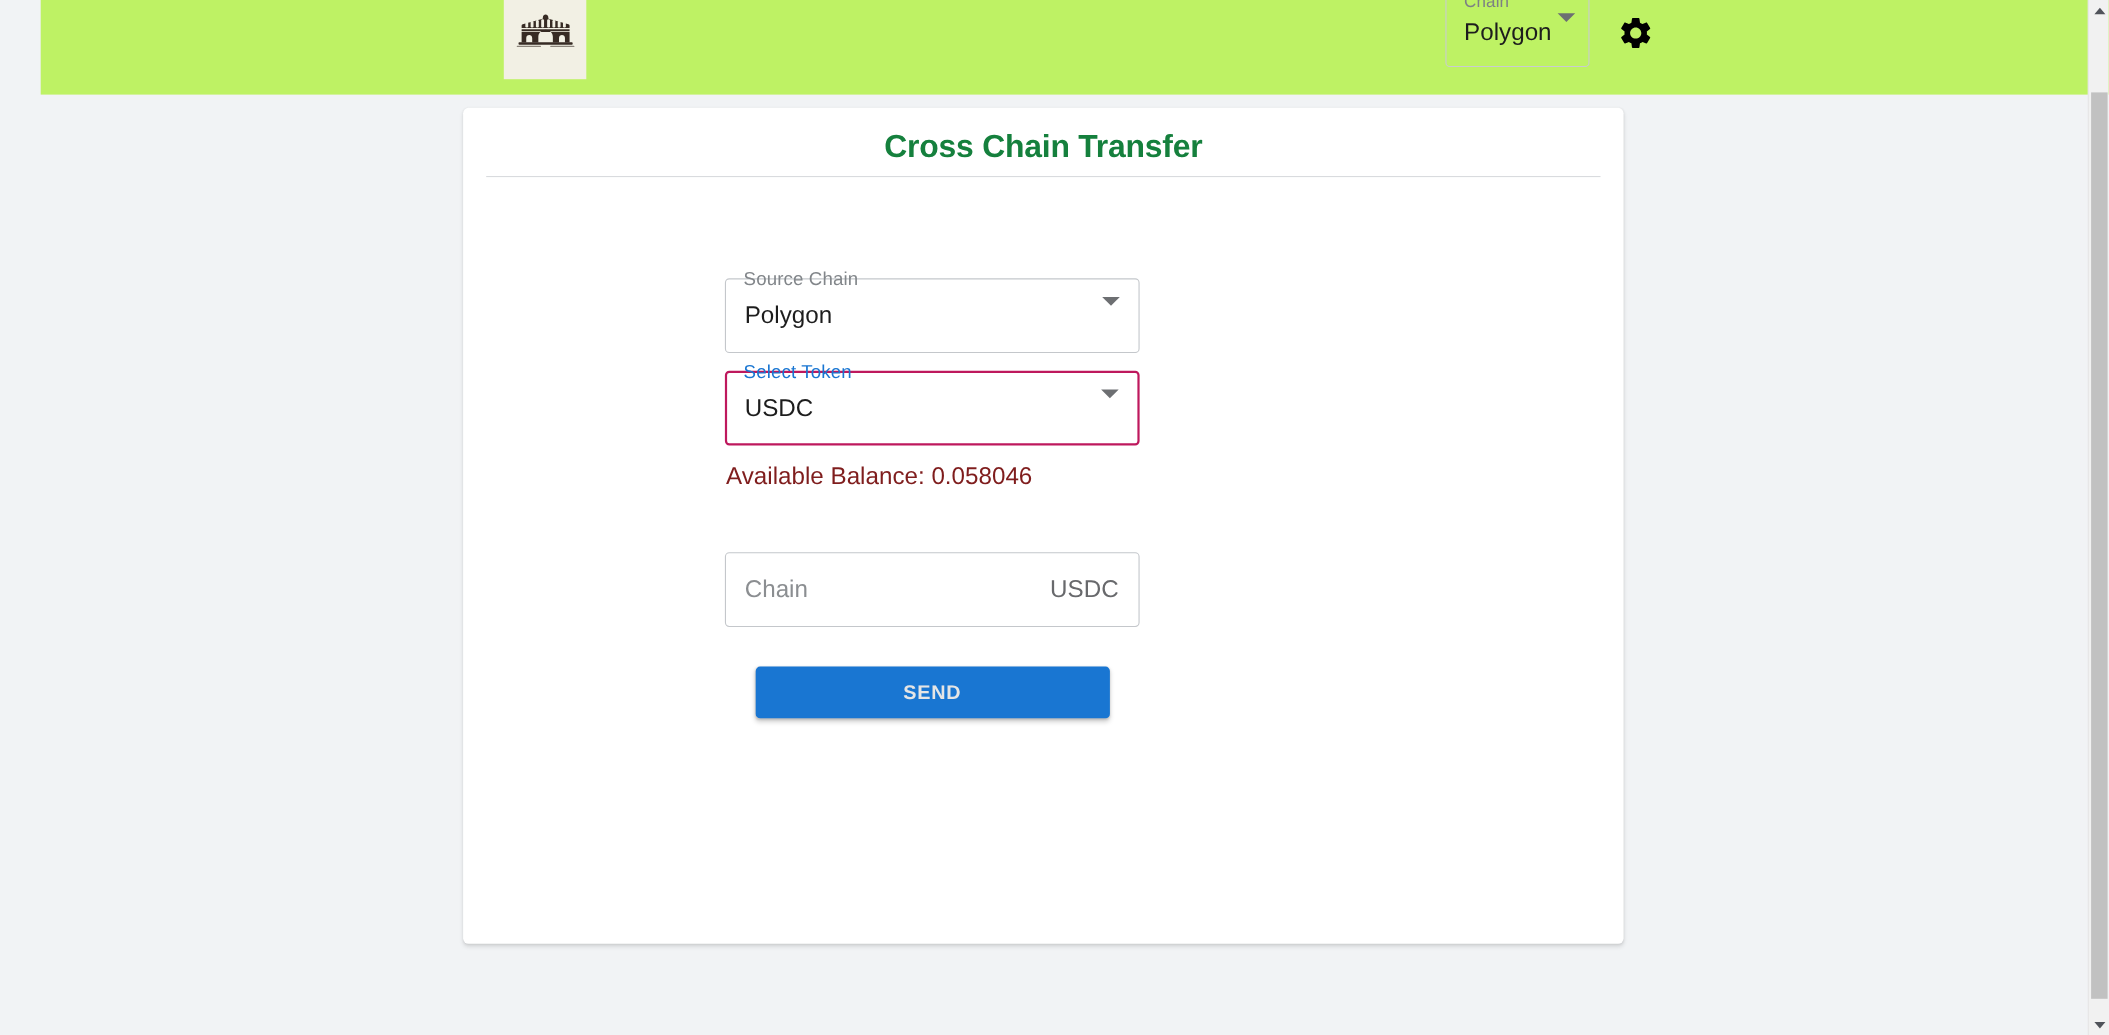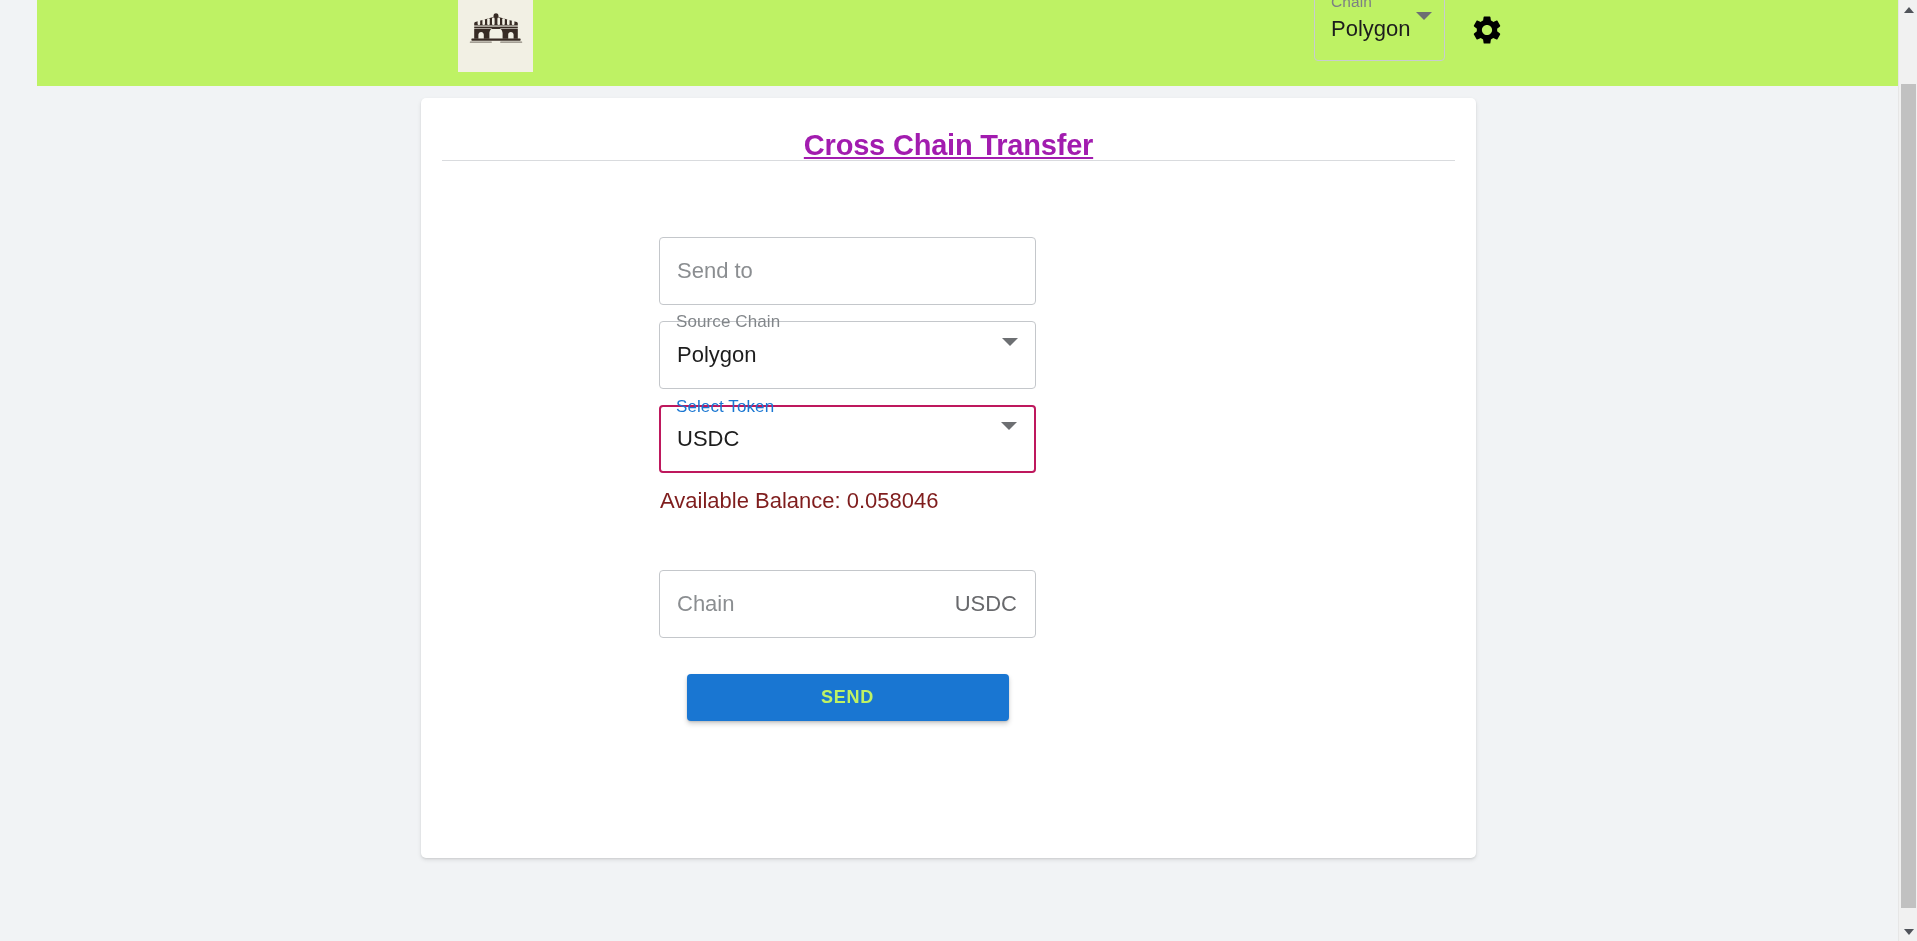--- a/index.html
+++ b/index.html
@@ -113,24 +113,23 @@
   }
 
   .card-title {
     position: absolute;
     left: 0;
     top: 0;
     width: 100%;
     text-align: center;
     font-size: 29px;
     font-weight: 700;
-    color: #a21caf;
-    padding-top: 31px;
+    color: #15803d;
+    padding-top: 20px;
     letter-spacing: -0.2px;
-    text-decoration: underline;
   }
 
   .divider {
     position: absolute;
     left: 21px;
     top: 62px;
     width: 1013px;
     height: 1px;
     background: #d9dbde;
   }
@@ -228,21 +227,21 @@
   .gap-16 { height: 16px; }
   .gap-22 { height: 22px; }
   .gap-36 { height: 36px; }
 
   .send-btn {
     display: block;
     width: 322px;
     height: 47px;
     margin: 0 auto;
     background: #1976d2;
-    color: #bef264;
+    color: #e5e5e5;
     border: none;
     border-radius: 4px;
     font-family: "Liberation Sans", sans-serif;
     font-size: 18px;
     font-weight: 700;
     letter-spacing: 0.7px;
     cursor: pointer;
     box-shadow: 0 3px 5px rgba(0,0,0,0.18), 0 1px 2px rgba(0,0,0,0.12);
   }
 
@@ -341,23 +340,20 @@
   </div>
 
   <div class="card">
 
     <div class="card-title">Cross Chain Transfer</div>
 
     <div class="divider"></div>
 
     <div class="form">
 
-      <div class="field">
-        <span class="field-placeholder">Send to</span>
-      </div>
 
       <div class="gap-16"></div>
 
       <div class="field select-field">
         <span class="notch-label">Source Chain</span>
         <span class="field-text">Polygon</span>
         <span class="caret">
           <span class="caret-tri"></span>
         </span>
       </div>

